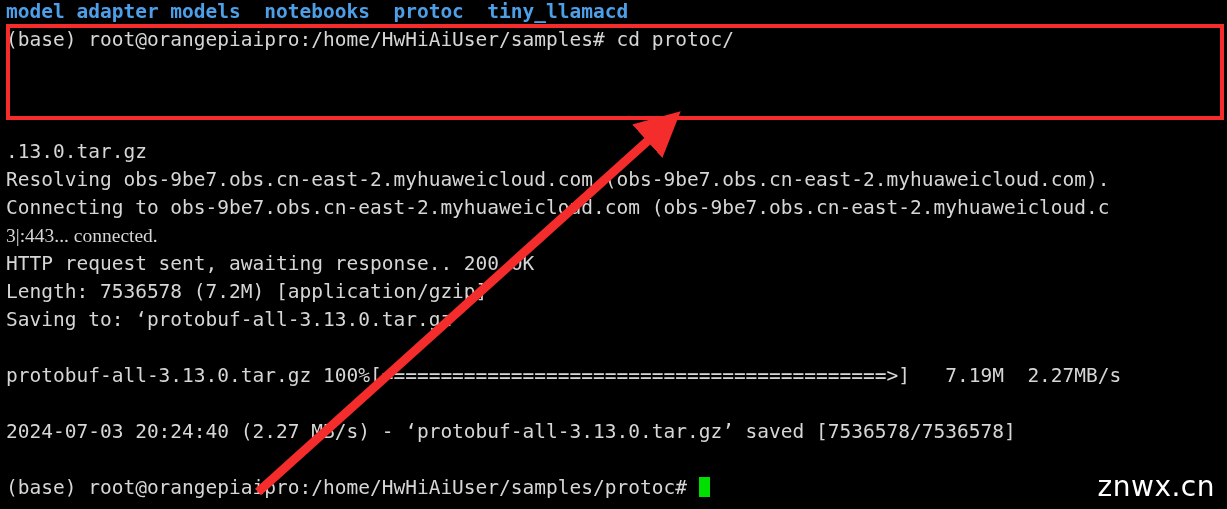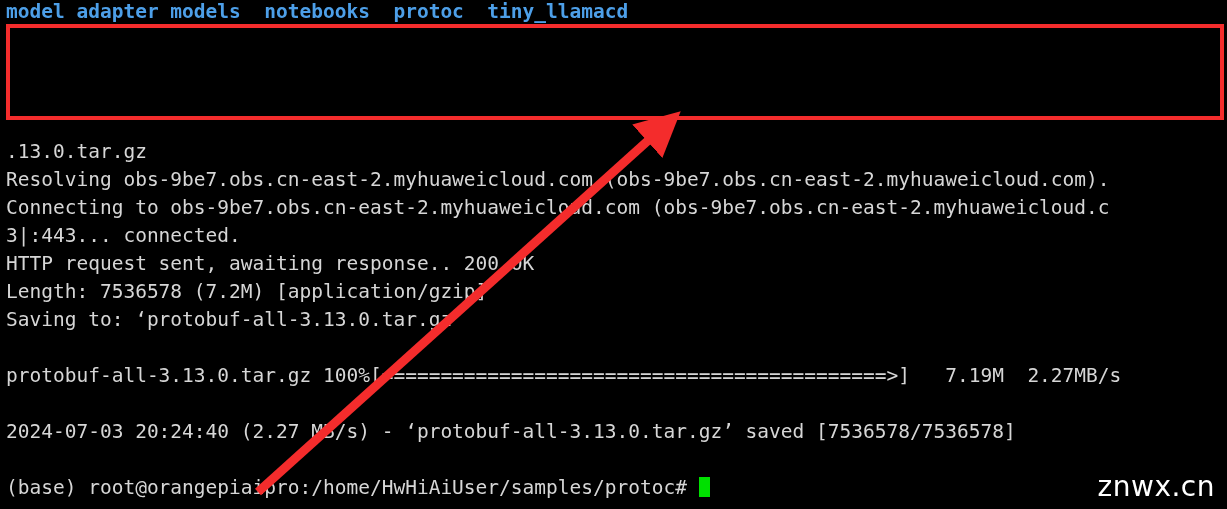--- a/index.html
+++ b/index.html
@@ -71,24 +71,25 @@
     letter-spacing: 0.5px;
   }
 </style>
 </head>
 <body>
 
 <div id="screen" style="background: rgb(0, 0, 0);">
 
   <div id="terminal">
     <div class="line dir" style="top: -2px; color: rgb(77, 159, 232);">model adapter models  notebooks  protoc  tiny_llamacd</div>
+    <div class="line" style="top: 26px; color: rgb(214, 214, 214);">(base) root@orangepiaipro:/home/HwHiAiUser/samples# cd protoc/</div>
     <div class="line" style="top: 138px; color: rgb(214, 214, 214);">.13.0.tar.gz</div>
     <div class="line" style="top: 166px; color: rgb(214, 214, 214);">Resolving obs-9be7.obs.cn-east-2.myhuaweicloud.com (obs-9be7.obs.cn-east-2.myhuaweicloud.com).</div>
     <div class="line" style="top: 194px; color: rgb(214, 214, 214);">Connecting to obs-9be7.obs.cn-east-2.myhuaweicloud.com (obs-9be7.obs.cn-east-2.myhuaweicloud.c</div>
-    <div class="line" style="top: 222px; color: rgb(214, 214, 214);">3|:443... connected.</div>
+    <div class="line" style="top: 222px; color: rgb(214, 214, 214); font-family: Liberation Serif, serif;">3|:443... connected.</div>
     <div class="line" style="top: 250px; color: rgb(214, 214, 214);">HTTP request sent, awaiting response.. 200 OK</div>
     <div class="line" style="top: 278px; color: rgb(214, 214, 214);">Length: 7536578 (7.2M) [application/gzip]</div>
     <div class="line" style="top: 306px; color: rgb(214, 214, 214);">Saving to: ‘protobuf-all-3.13.0.tar.gz’</div>
     <div class="line" style="top: 334px; color: rgb(214, 214, 214);"></div>
     <div class="line" style="top: 362px; color: rgb(214, 214, 214);">protobuf-all-3.13.0.tar.gz 100%[===========================================&gt;]   7.19M  2.27MB/s</div>
     <div class="line" style="top: 390px; color: rgb(214, 214, 214);"></div>
     <div class="line" style="top: 418px; color: rgb(214, 214, 214);">2024-07-03 20:24:40 (2.27 MB/s) - ‘protobuf-all-3.13.0.tar.gz’ saved [7536578/7536578]</div>
     <div class="line" style="top: 446px; color: rgb(214, 214, 214);"></div>
     <div class="line" style="top: 474px; color: rgb(214, 214, 214);"><span>(base) root@orangepiaipro:/home/HwHiAiUser/samples/protoc# </span><span class="cursor" style="background: rgb(0, 224, 0);"></span></div>
   </div>

